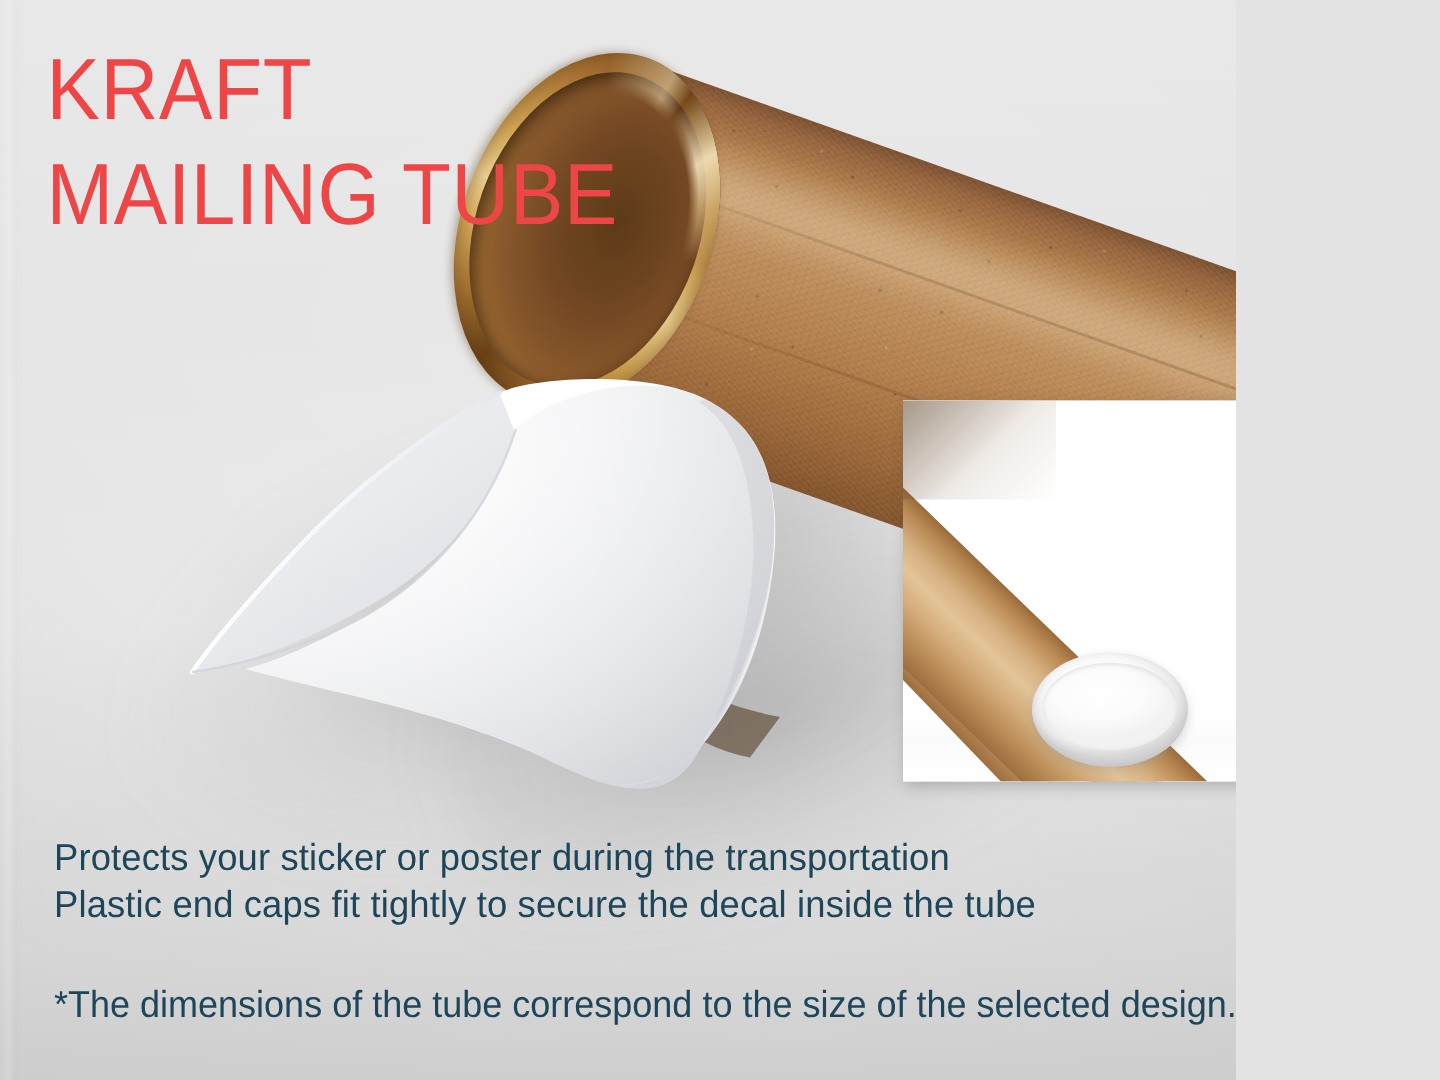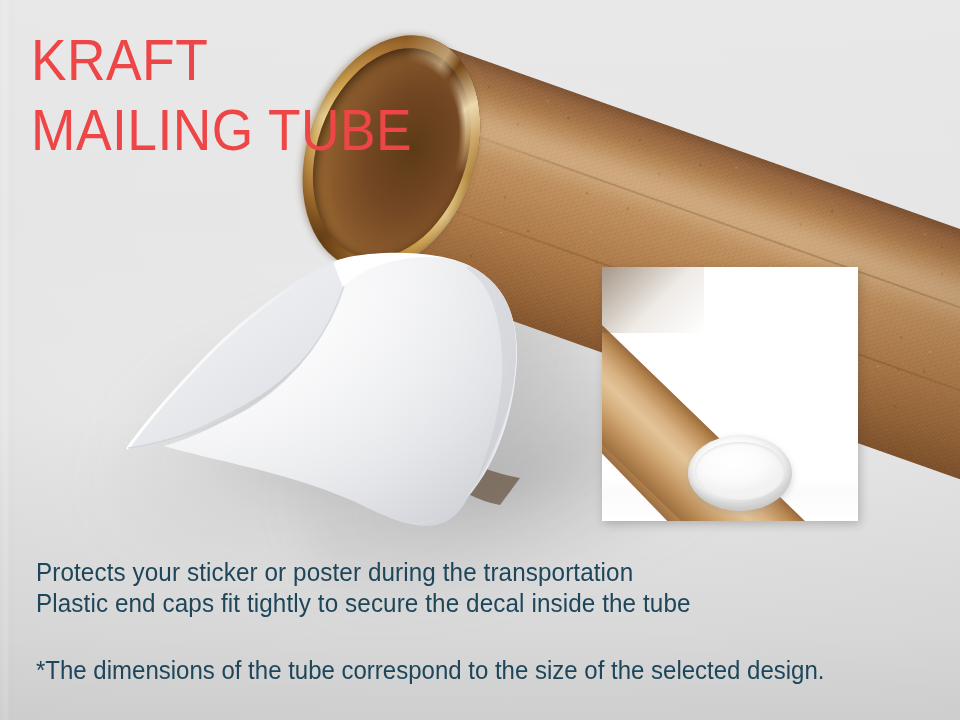--- a/index.html
+++ b/index.html
@@ -5,21 +5,21 @@
   * { margin:0; padding:0; box-sizing:border-box; }
   html,body { width:960px; height:720px; overflow:hidden; }
   body {
     font-family:"Liberation Sans", sans-serif;
     background:#e3e3e3;
   }
 
   
   #stage {
     position:relative;
-    width:960px; height:720px;
+    width:824px; height:720px;
     overflow:hidden;
     background:#fef9c3;
     padding-left:12px;
   }
 
   
   .bg-base{
     position:absolute; inset:0;
     background:
       radial-gradient(130% 95% at 52% 30%, #ececec 0%, #e7e7e7 42%, #dcdcdc 72%, #d2d2d2 100%);

